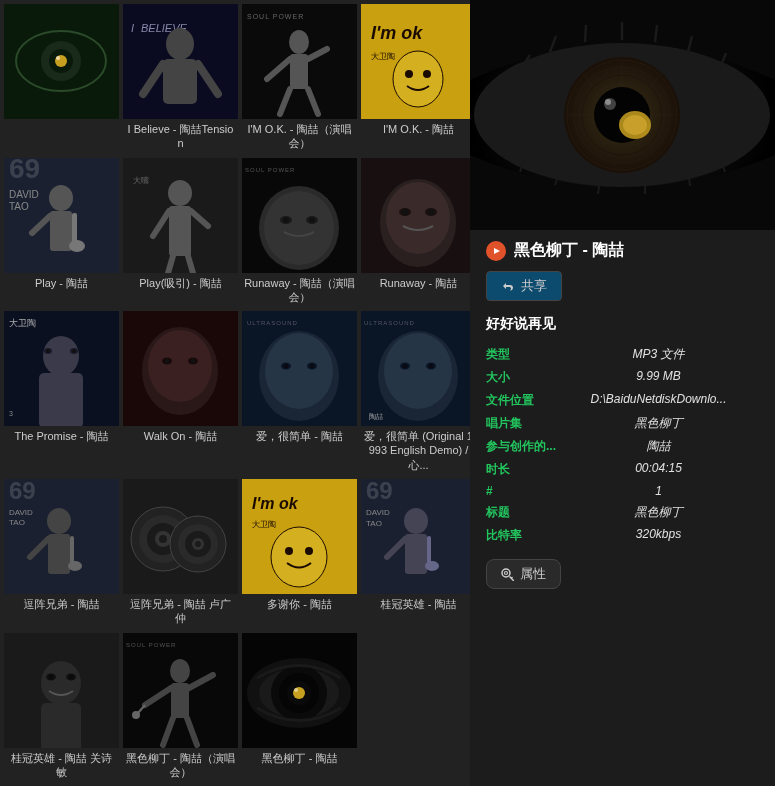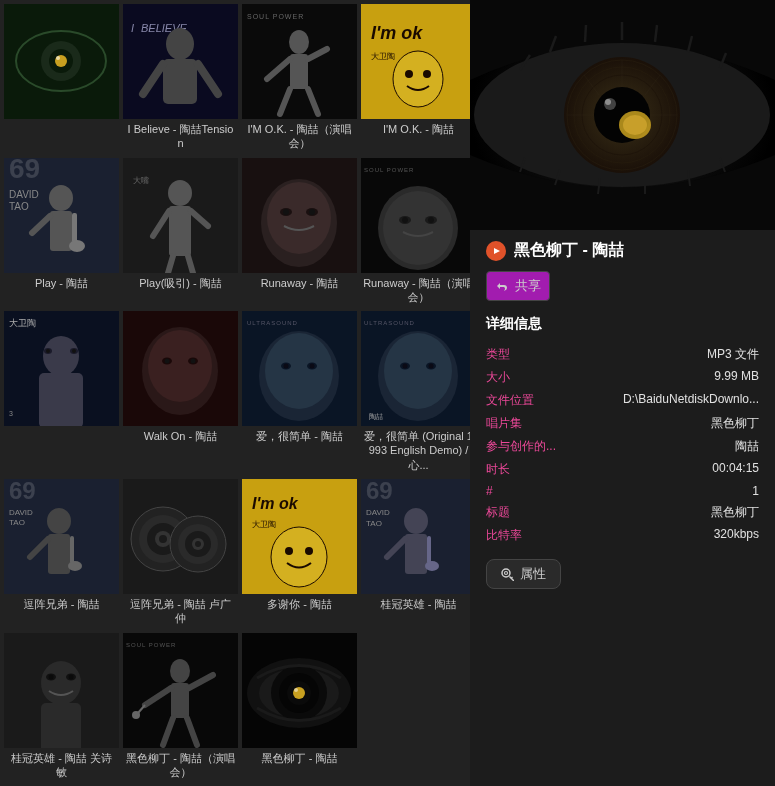--- a/index.html
+++ b/index.html
@@ -90,24 +90,24 @@
       align-items: center;
       justify-content: center;
       font-size: 10px;
       color: #fff;
       flex-shrink: 0;
     }
     .share-btn {
       display: inline-flex;
       align-items: center;
       gap: 6px;
-      background: #a21caf;
+      background: #0c4a6e;
       border: 1px solid #444;
       color: #ccc;
-      padding: 5px 8px;
+      padding: 5px 14px;
       border-radius: 4px;
       font-size: 13px;
       cursor: pointer;
       margin-bottom: 14px;
     }
 
     .detail-section-title {
       font-size: 14px;
       font-weight: bold;
       color: #fff;
@@ -117,27 +117,29 @@
       width: 100%;
       font-size: 12px;
       color: #ccc;
       border-collapse: collapse;
     }
     .detail-table tr td {
       padding: 3px 0;
       vertical-align: top;
     }
     .detail-table tr td:first-child {
-      color: #ec4899;
+      color: #22c55e;
       width: 72px;
       flex-shrink: 0;
+      font-weight: bold;
     }
     .detail-table tr td:last-child {
       color: #e0e0e0;
-      text-align: right;
+      text-align: center;
+      font-style: italic;
     }
     .props-btn {
       display: inline-flex;
       align-items: center;
       gap: 6px;
       background: #2a2a2a;
       border: 1px solid #444;
       color: #ccc;
       padding: 5px 14px;
       border-radius: 8px;
@@ -253,70 +255,71 @@
             <line x1="68" y1="53" x2="85" y2="68" stroke="#555" stroke-width="6" stroke-linecap="round"></line>
             <line x1="50" y1="98" x2="45" y2="115" stroke="#555" stroke-width="6" stroke-linecap="round"></line>
             <line x1="65" y1="98" x2="70" y2="115" stroke="#555" stroke-width="6" stroke-linecap="round"></line>
             <text x="10" y="25" font-size="8" fill="#666">大嘴</text>
           </svg>
         </div>
         <div class="album-title">Play(吸引) - 陶喆</div>
       </div>
 
       <div class="album-item">
+        <div class="album-cover" style="background:#080808;">
+          <svg viewBox="0 0 115 115" xmlns="http://www.w3.org/2000/svg">
+            <rect width="115" height="115" fill="#080808"></rect>
+            <text x="3" y="14" font-size="6" fill="#555" letter-spacing="1">SOUL POWER</text>
+
+            <ellipse cx="57" cy="70" rx="40" ry="42" fill="#2a2a2a"></ellipse>
+            <ellipse cx="57" cy="70" rx="35" ry="37" fill="#333"></ellipse>
+
+            <ellipse cx="44" cy="62" rx="6" ry="4" fill="#1a1a1a"></ellipse>
+            <ellipse cx="70" cy="62" rx="6" ry="4" fill="#1a1a1a"></ellipse>
+            <circle cx="44" cy="62" r="3" fill="#111"></circle>
+            <circle cx="70" cy="62" r="3" fill="#111"></circle>
+            <path d="M42 74 Q57 82 72 74" stroke="#444" stroke-width="2" fill="none"></path>
+          </svg>
+        </div>
+        <div class="album-title">Runaway - 陶喆（演唱会）</div>
+      </div>
+
+      <div class="album-item">
         <div class="album-cover" style="background:#181010;">
           <svg viewBox="0 0 115 115" xmlns="http://www.w3.org/2000/svg">
             <rect width="115" height="115" fill="#181010"></rect>
 
             <ellipse cx="57" cy="65" rx="38" ry="44" fill="#2a2020"></ellipse>
             <ellipse cx="57" cy="60" rx="32" ry="36" fill="#3a2a2a"></ellipse>
             <ellipse cx="44" cy="54" rx="6" ry="4" fill="#1a1010"></ellipse>
             <ellipse cx="70" cy="54" rx="6" ry="4" fill="#1a1010"></ellipse>
             <circle cx="44" cy="54" r="3" fill="#111"></circle>
             <circle cx="70" cy="54" r="3" fill="#111"></circle>
             <path d="M42 68 Q57 76 72 68" stroke="#555" stroke-width="2" fill="none"></path>
           </svg>
         </div>
         <div class="album-title">Runaway - 陶喆</div>
-      </div>
-
-      <div class="album-item">
-        <div class="album-cover" style="background:#080808;">
-          <svg viewBox="0 0 115 115" xmlns="http://www.w3.org/2000/svg">
-            <rect width="115" height="115" fill="#080808"></rect>
-            <text x="3" y="14" font-size="6" fill="#555" letter-spacing="1">SOUL POWER</text>
-
-            <ellipse cx="57" cy="70" rx="40" ry="42" fill="#2a2a2a"></ellipse>
-            <ellipse cx="57" cy="70" rx="35" ry="37" fill="#333"></ellipse>
-
-            <ellipse cx="44" cy="62" rx="6" ry="4" fill="#1a1a1a"></ellipse>
-            <ellipse cx="70" cy="62" rx="6" ry="4" fill="#1a1a1a"></ellipse>
-            <circle cx="44" cy="62" r="3" fill="#111"></circle>
-            <circle cx="70" cy="62" r="3" fill="#111"></circle>
-            <path d="M42 74 Q57 82 72 74" stroke="#444" stroke-width="2" fill="none"></path>
-          </svg>
-        </div>
-        <div class="album-title">Runaway - 陶喆（演唱会）</div>
       </div>
 
       <div class="album-item">
         <div class="album-cover" style="background:#0a1020;">
           <svg viewBox="0 0 115 115" xmlns="http://www.w3.org/2000/svg">
             <rect width="115" height="115" fill="#0a1020"></rect>
 
             <ellipse cx="57" cy="45" rx="18" ry="20" fill="#3a3a4a"></ellipse>
             <rect x="35" y="62" width="44" height="55" rx="5" fill="#3a3a4a"></rect>
             <ellipse cx="44" cy="40" rx="4" ry="3" fill="#1a1a2a"></ellipse>
             <ellipse cx="70" cy="40" rx="4" ry="3" fill="#1a1a2a"></ellipse>
             <circle cx="44" cy="40" r="2" fill="#111"></circle>
             <circle cx="70" cy="40" r="2" fill="#111"></circle>
             <text x="5" y="15" font-size="9" fill="#aaa">大卫陶</text>
             <text x="5" y="105" font-size="7" fill="#888">3</text>
           </svg>
         </div>
+        <div class="album-title">The Promise - 陶喆</div>
       </div>
 
       <div class="album-item">
         <div class="album-cover" style="background:#1a0a0a;">
           <svg viewBox="0 0 115 115" xmlns="http://www.w3.org/2000/svg">
             <rect width="115" height="115" fill="#1a0808"></rect>
 
             <ellipse cx="57" cy="60" rx="38" ry="44" fill="#2a1818"></ellipse>
             <ellipse cx="57" cy="55" rx="32" ry="36" fill="#3a2020"></ellipse>
             <ellipse cx="44" cy="50" rx="5" ry="3.5" fill="#1a0808"></ellipse>
@@ -569,21 +572,21 @@
         <span>黑色柳丁 - 陶喆</span>
       </div>
 
       <button class="share-btn">
         <svg width="14" height="14" viewBox="0 0 14 14">
           <path d="M2 7 L5 4 L5 6 L9 6 Q12 6 12 9 Q12 11 9 12 Q11 9 9 8 L5 8 L5 10 Z" fill="#ccc"></path>
         </svg>
         <span>共享</span>
       </button>
 
-      <div class="detail-section-title">详细信息</div>
+      <div class="detail-section-title">好好说再见</div>
 
       <table class="detail-table">
         <tbody>
             <tr>
           <td>类型</td>
           <td>MP3 文件</td>
         </tr>
         <tr>
           <td>大小</td>
           <td>9.99 MB</td>

